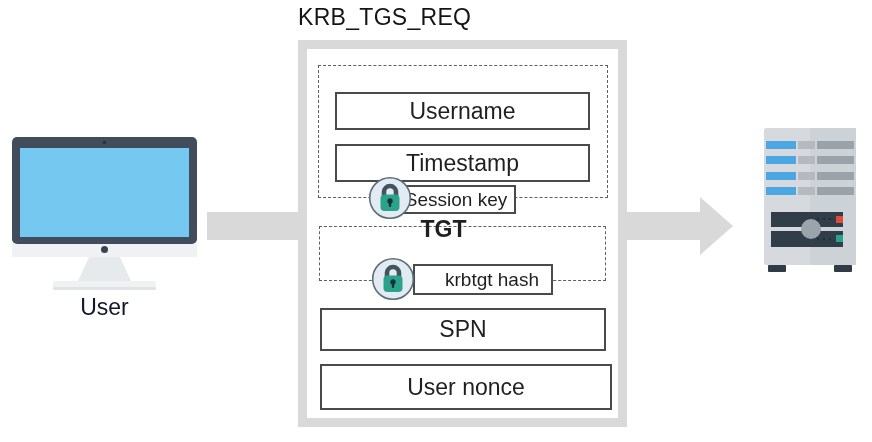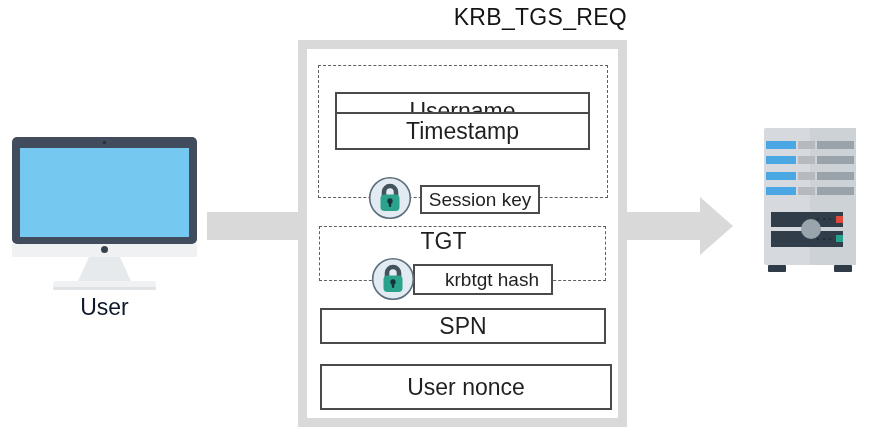--- a/index.html
+++ b/index.html
@@ -3,21 +3,21 @@
 <meta charset="utf-8">
 <style>
   html,body{margin:0;padding:0;background:#ffffff;}
   .stage{
     position:relative;width:872px;height:442px;background:#ffffff;overflow:hidden;
     font-family:"Liberation Sans","DejaVu Sans",sans-serif;color:#1f1f1f;
   }
   .abs{position:absolute;box-sizing:border-box;}
 
   
-  .title{left:298px;top:4px;width:329px;text-align:right;font-size:23px;color:#141414;letter-spacing:.3px;}
+  .title{left:298px;top:4px;width:329px;text-align:left;font-size:23px;color:#141414;letter-spacing:.3px;}
 
   
   .actor-label{font-size:23px;text-align:center;color:#0f172a;}
   .user-label{left:17px;top:294px;width:175px;}
   .kdc-label{left:748px;top:294px;width:125px;}
 
   
   .arrow-shaft{background:#d9d9d9;}
   .arrow-left{left:207px;top:212px;width:93px;height:28px;}
   .arrow-right-shaft{left:622px;top:212px;width:78px;height:28px;}
@@ -28,28 +28,28 @@
   
   .msgbox{left:298px;top:40px;width:329px;height:387px;background:#ffffff;border:9px solid #d9d9d9;}
 
   .dashed-group{border:1px dashed #5f5f5f;background:transparent;}
   .dashed-auth{left:318px;top:65px;width:290px;height:133px;}
   .dashed-tgt{left:319px;top:226px;width:287px;height:55px;}
 
   .field{border:2px solid #4a4a4a;background:#ffffff;display:flex;align-items:center;justify-content:center;}
   .field-sm{font-size:23px;}
   .f-username{left:335px;top:92px;width:255px;height:38px;}
-  .f-timestamp{left:335px;top:112px;width:255px;height:38px;}
-  .f-spn{left:320px;top:308px;width:286px;height:36px;font-size:23px;}
+  .f-timestamp{left:335px;top:144px;width:255px;height:38px;}
+  .f-spn{left:320px;top:308px;width:286px;height:43px;font-size:23px;}
   .f-nonce{left:320px;top:364px;width:292px;height:46px;font-size:23px;}
 
-  .tgt-label{left:319px;top:228px;width:249px;text-align:center;font-size:23px;}
+  .tgt-label{left:319px;top:216px;width:249px;text-align:center;font-size:23px;font-weight:bold;}
 
   .tag{border:2px solid #4a4a4a;background:#ffffff;display:flex;align-items:center;justify-content:center;font-size:19px;}
-  .tag-session{left:420px;top:185px;width:120px;height:29px;}
+  .tag-session{left:396px;top:185px;width:120px;height:29px;}
   .tag-krbtgt{left:413px;top:264px;width:140px;height:31px;padding-left:18px;}
 
   .lock{width:44px;height:44px;}
   .lock-session{left:368px;top:176px;}
   .lock-krbtgt{left:371px;top:257px;}
 
   .icon-svg{display:block;}
 </style>
 </head>
 <body>

